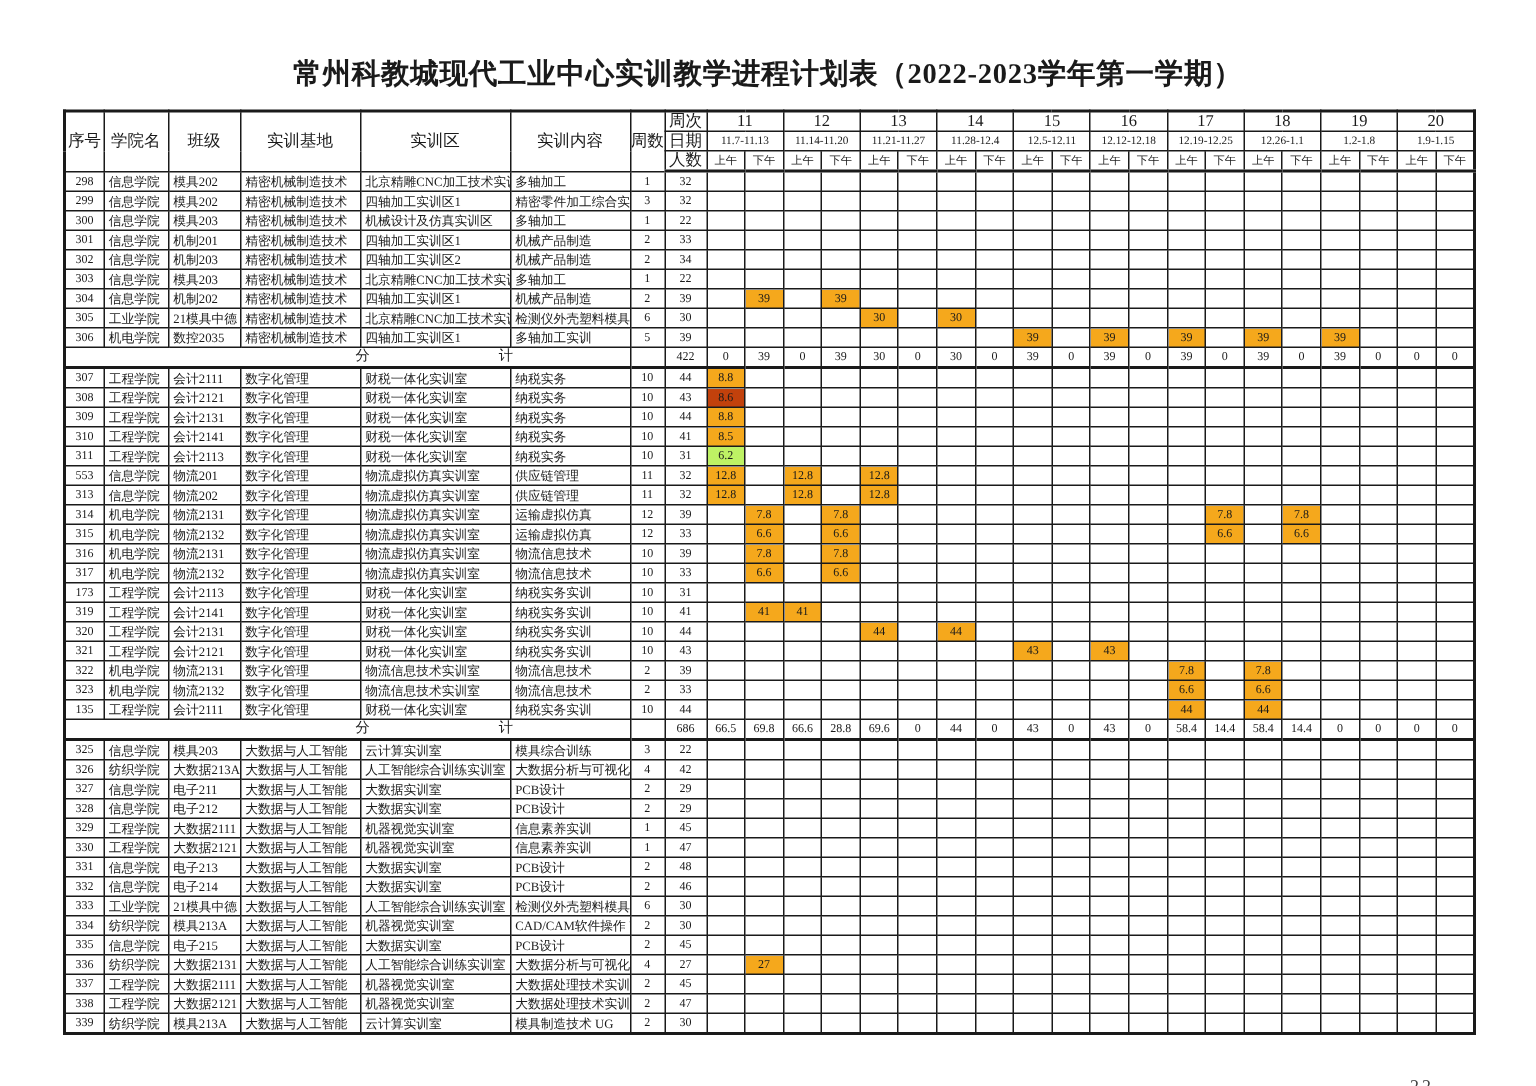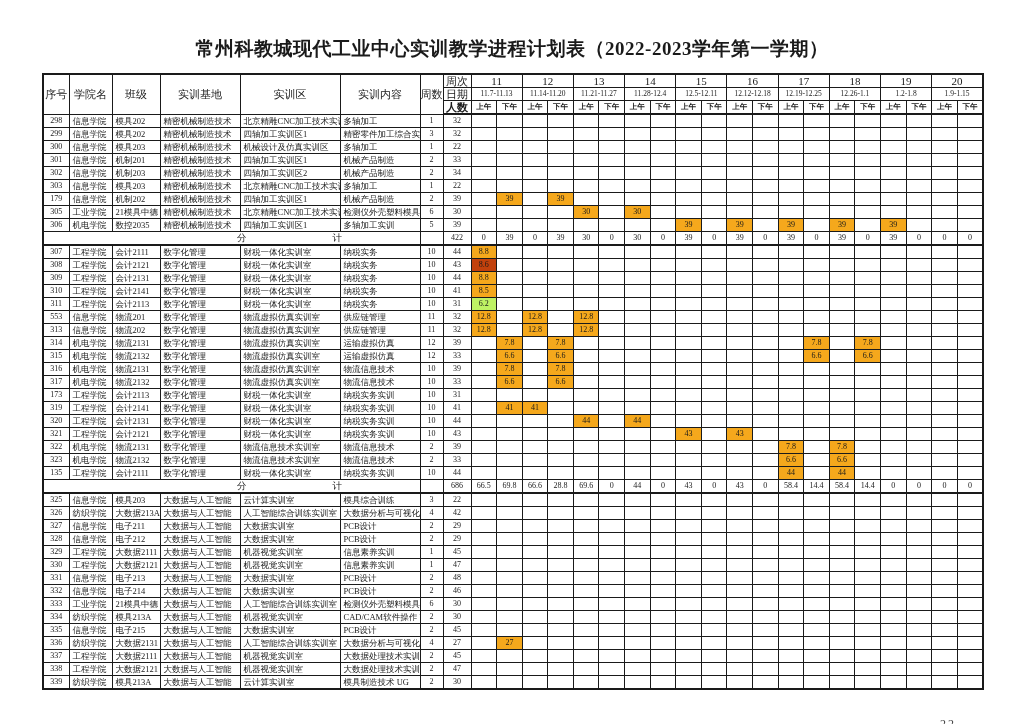--- a/index.html
+++ b/index.html
@@ -22,21 +22,21 @@
     text-align:center;vertical-align:middle;
     overflow:hidden;white-space:nowrap;
     font-weight:normal;height:11.5px;line-height:12px;
     font-size:9px;
   }
   .sched thead th{font-size:11px;}
   .sched th.small{font-size:7.5px;}
   .sched td.tl{text-align:left;padding-left:3px;font-size:8.5px;}
   .sched td.num{font-size:8px;}
   .sched tr.subtotal td{border-bottom-width:2px;font-size:8px;}
-  .sched thead tr:last-child th{border-bottom-width:2px;font-weight:bold;}
+  .sched thead tr:last-child th{border-bottom-width:2px;}
   .fenji{
     display:flex;justify-content:flex-start;gap:86px;padding-left:193px;
     font-size:9.5px;line-height:12px;
   }
   .pageno{
     position:absolute;top:717px;right:49px;
     font-size:12px;color:#444;letter-spacing:2px;
   }
 </style>
 </head>
@@ -308,21 +308,21 @@
         <td class="num"></td>
         <td class="num"></td>
         <td class="num"></td>
         <td class="num"></td>
         <td class="num"></td>
         <td class="num"></td>
         <td class="num"></td>
         <td class="num"></td>
       </tr>
       <tr>
-        <td class="num">179</td>
+        <td class="num">304</td>
         <td class="tl">信息学院</td>
         <td class="tl">机制202</td>
         <td class="tl">精密机械制造技术</td>
         <td class="tl">四轴加工实训区1</td>
         <td class="tl">机械产品制造</td>
         <td class="num">2</td>
         <td class="num">39</td>
         <td class="num"></td>
         <td class="num" style="background: rgb(245, 168, 28);">39</td>
         <td class="num"></td>

